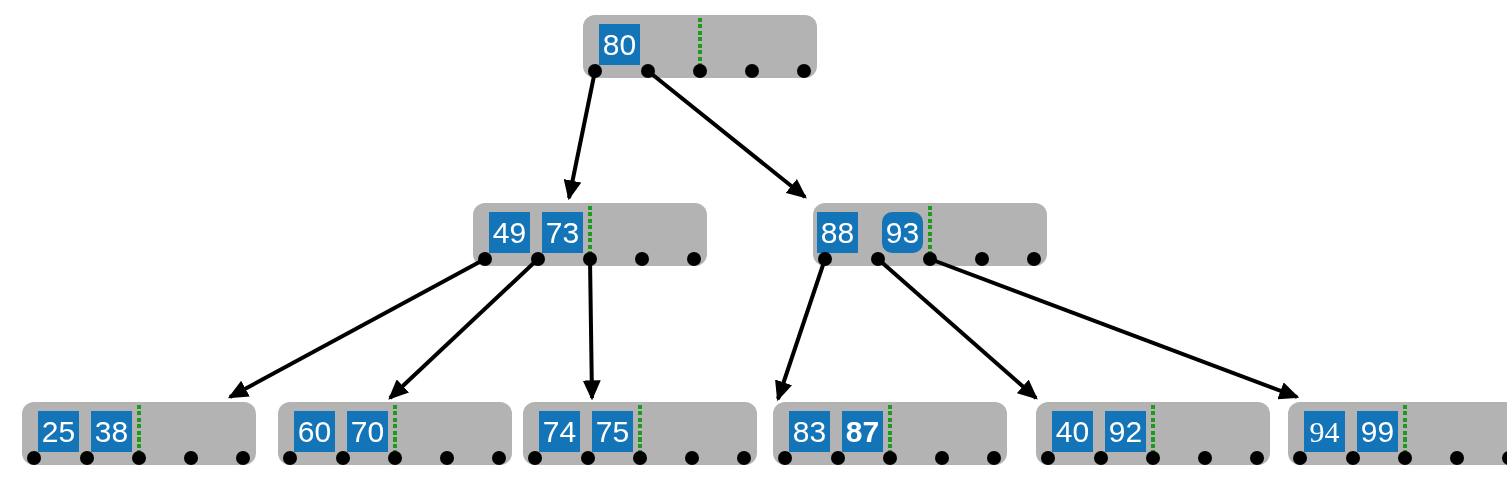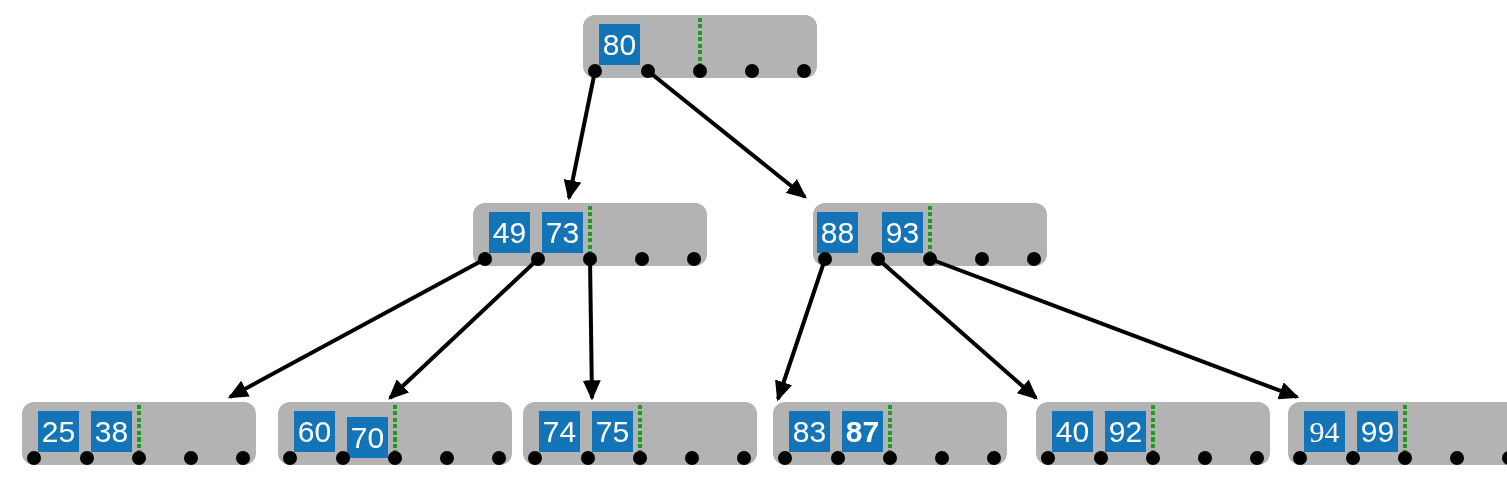--- a/index.html
+++ b/index.html
@@ -89,41 +89,41 @@
         <div class="key" style="left: 69px; top: 9px; height: 41px; width: 41px; line-height: 41px;">73</div>
         <div class="divider" style="left: 115px; top: 3px; height: 50px;"></div>
         <div class="dot" style="left: 5px; top: 49px;"></div>
         <div class="dot" style="left: 58px; top: 49px;"></div>
         <div class="dot" style="left: 110px; top: 49px;"></div>
         <div class="dot" style="left: 162px; top: 49px;"></div>
         <div class="dot" style="left: 214px; top: 49px;"></div>
       </div>
       <div class="node" style="left: 793px; top: 203px; width: 234px; height: 63px; border-radius: 12px;">
         <div class="key" style="left: 4px; top: 9px; height: 41px; width: 41px; line-height: 41px;">88</div>
-        <div class="key" style="left: 69px; top: 9px; height: 41px; width: 41px; line-height: 41px;">93</div>
+        <div class="key" style="left: 69px; top: 9px; height: 41px; width: 41px; line-height: 41px; border-radius: 10px;">93</div>
         <div class="divider" style="left: 115px; top: 3px; height: 50px;"></div>
         <div class="dot" style="left: 5px; top: 49px;"></div>
         <div class="dot" style="left: 58px; top: 49px;"></div>
         <div class="dot" style="left: 110px; top: 49px;"></div>
         <div class="dot" style="left: 162px; top: 49px;"></div>
         <div class="dot" style="left: 214px; top: 49px;"></div>
       </div>
       <div class="node" style="left: 2px; top: 402px; width: 234px; height: 63px; border-radius: 12px;">
         <div class="key" style="left: 16px; top: 9px; height: 41px; width: 41px; line-height: 41px;">25</div>
         <div class="key" style="left: 69px; top: 9px; height: 41px; width: 41px; line-height: 41px;">38</div>
         <div class="divider" style="left: 115px; top: 3px; height: 50px;"></div>
         <div class="dot" style="left: 5px; top: 49px;"></div>
         <div class="dot" style="left: 58px; top: 49px;"></div>
         <div class="dot" style="left: 110px; top: 49px;"></div>
         <div class="dot" style="left: 162px; top: 49px;"></div>
         <div class="dot" style="left: 214px; top: 49px;"></div>
       </div>
       <div class="node" style="left: 258px; top: 402px; width: 234px; height: 63px; border-radius: 12px;">
         <div class="key" style="left: 16px; top: 9px; height: 41px; width: 41px; line-height: 41px;">60</div>
-        <div class="key" style="left: 69px; top: 15px; height: 41px; width: 41px; line-height: 41px;">70</div>
+        <div class="key" style="left: 69px; top: 9px; height: 41px; width: 41px; line-height: 41px;">70</div>
         <div class="divider" style="left: 115px; top: 3px; height: 50px;"></div>
         <div class="dot" style="left: 5px; top: 49px;"></div>
         <div class="dot" style="left: 58px; top: 49px;"></div>
         <div class="dot" style="left: 110px; top: 49px;"></div>
         <div class="dot" style="left: 162px; top: 49px;"></div>
         <div class="dot" style="left: 214px; top: 49px;"></div>
       </div>
       <div class="node" style="left: 503px; top: 402px; width: 234px; height: 63px; border-radius: 12px;">
         <div class="key" style="left: 16px; top: 9px; height: 41px; width: 41px; line-height: 41px;">74</div>
         <div class="key" style="left: 69px; top: 9px; height: 41px; width: 41px; line-height: 41px;">75</div>

